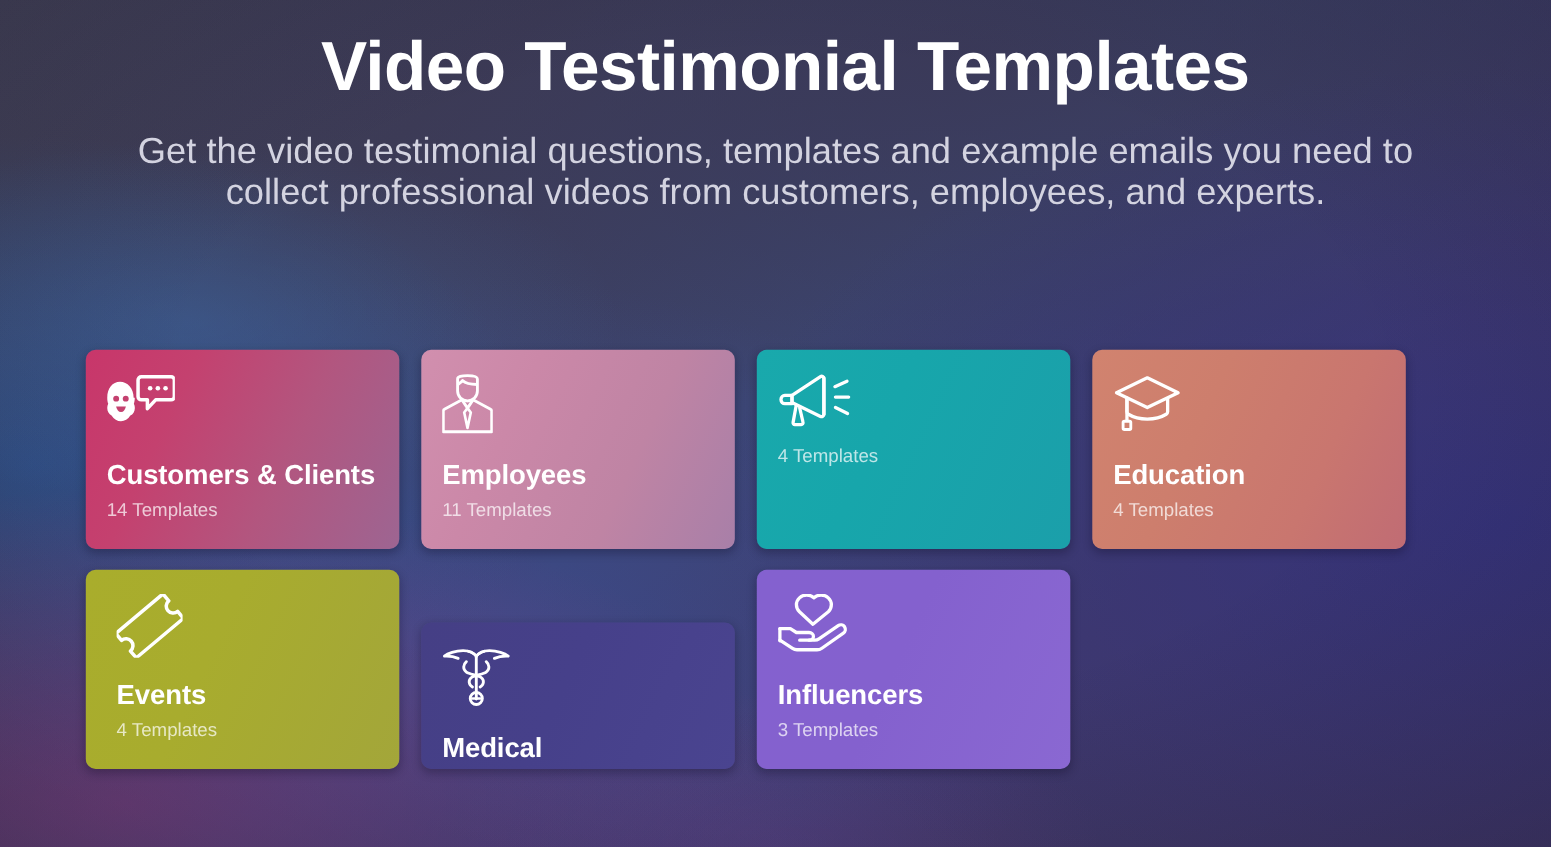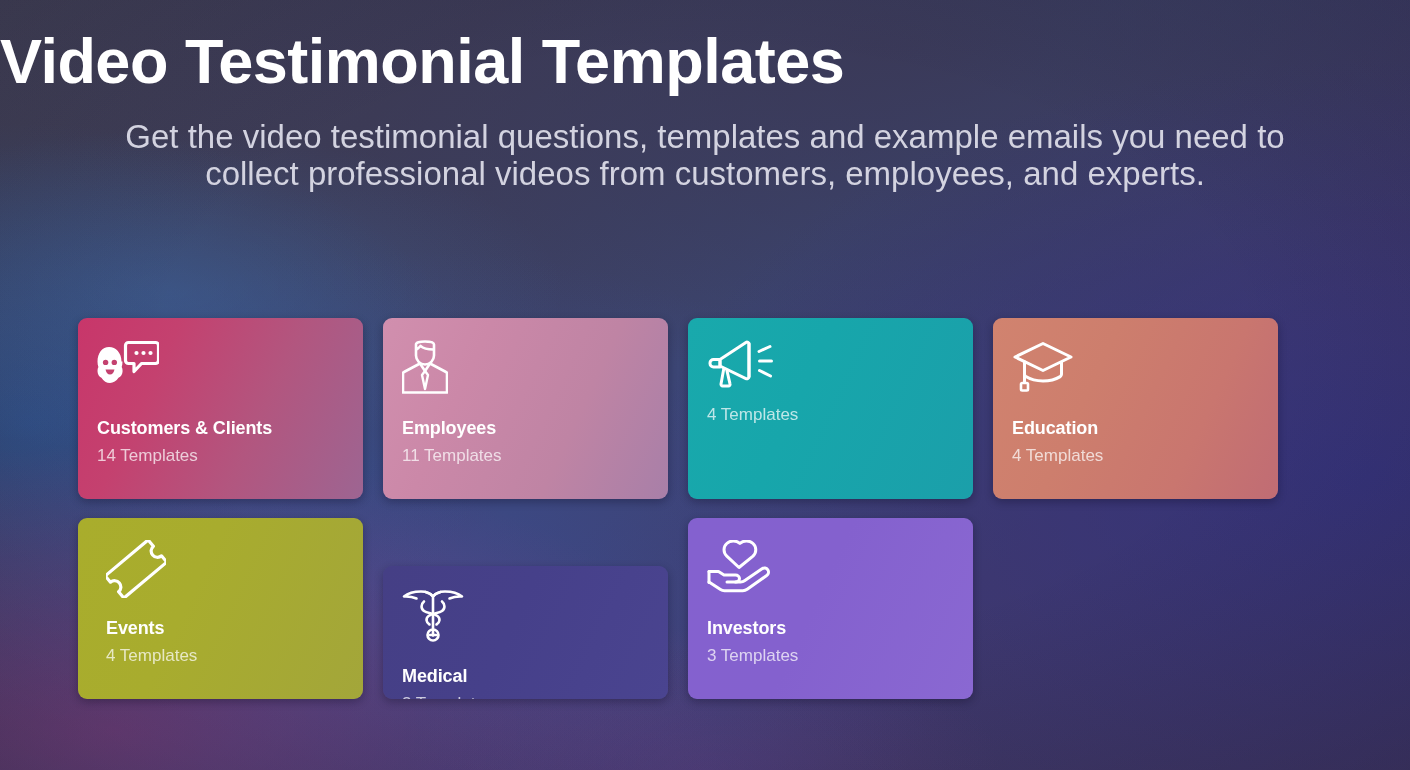--- a/index.html
+++ b/index.html
@@ -46,21 +46,21 @@
     position: relative;
     width: 1410px;
     height: 770px;
   }
 
   #page-title {
     position: absolute;
     top: 22px;
     left: 0;
     width: 1136px;
-    text-align: left;
+    text-align: right;
     font-size: 63px;
     line-height: 78px;
     font-weight: bold;
     color: #ffffff;
     letter-spacing: -0.5px;
     font-stretch: condensed;
   }
 
   #page-subtitle {
     position: absolute;
@@ -98,21 +98,21 @@
 
   .card-icon {
     height: 58px;
     display: flex;
     align-items: flex-start;
   }
   .card-icon svg { display: block; }
 
   .card-title {
     margin-top: 20px;
-    font-size: 18px;
+    font-size: 25px;
     font-weight: bold;
     color: #ffffff;
     letter-spacing: -0.1px;
   }
 
   .card-count {
     margin-top: 7px;
     font-size: 17px;
     color: rgba(255,255,255,0.72);
     font-weight: normal;
@@ -214,18 +214,18 @@
       </div>
       <div class="card" style="background: linear-gradient(115deg, rgb(132, 97, 207) 0%, rgb(132, 97, 206) 45%, rgb(138, 104, 210) 100%);">
         <div class="card-icon">
     <svg width="66" height="54" viewBox="0 0 66 54" fill="none" xmlns="http://www.w3.org/2000/svg">
       <path d="M32 24.5 19.8 13.1c-3.7-3.5-3.7-9.2 0-12.6 3.6-3.4 9.5-3.4 13.1 0 3.6-3.4 9.5-3.4 13.1 0 3.7 3.4 3.7 9.1 0 12.6z" stroke="#fff" stroke-width="3" stroke-linejoin="round" transform="translate(0,3)"></path>
       <path d="M2 31.5h9.5l5.5 3.5h11.5c2.2 0 4 1.6 4 3.6s-1.8 3.4-4 3.4H20" stroke="#fff" stroke-width="3" stroke-linejoin="round" stroke-linecap="round"></path>
       <path d="M28.5 42h5.2c1.4 0 2.7-0.4 3.8-1.2L55 28.8c1.9-1.3 4.5-0.9 5.8 1 1.2 1.9 0.8 4.4-1.1 5.7L40.2 49.3c-1.3 0.9-2.8 1.4-4.4 1.4H17.5c-1.4 0-2.8-0.4-4-1.2L2 42" stroke="#fff" stroke-width="3" stroke-linejoin="round" stroke-linecap="round"></path>
       <path d="M2 31.5v11" stroke="#fff" stroke-width="3" stroke-linecap="round"></path>
     </svg>
         </div>
-        <div class="card-title">Investors</div>
+        <div class="card-title">Influencers</div>
         <div class="card-count">3 Templates</div>
       </div>
     </div>
 
 </div>
 
 </body></html>

